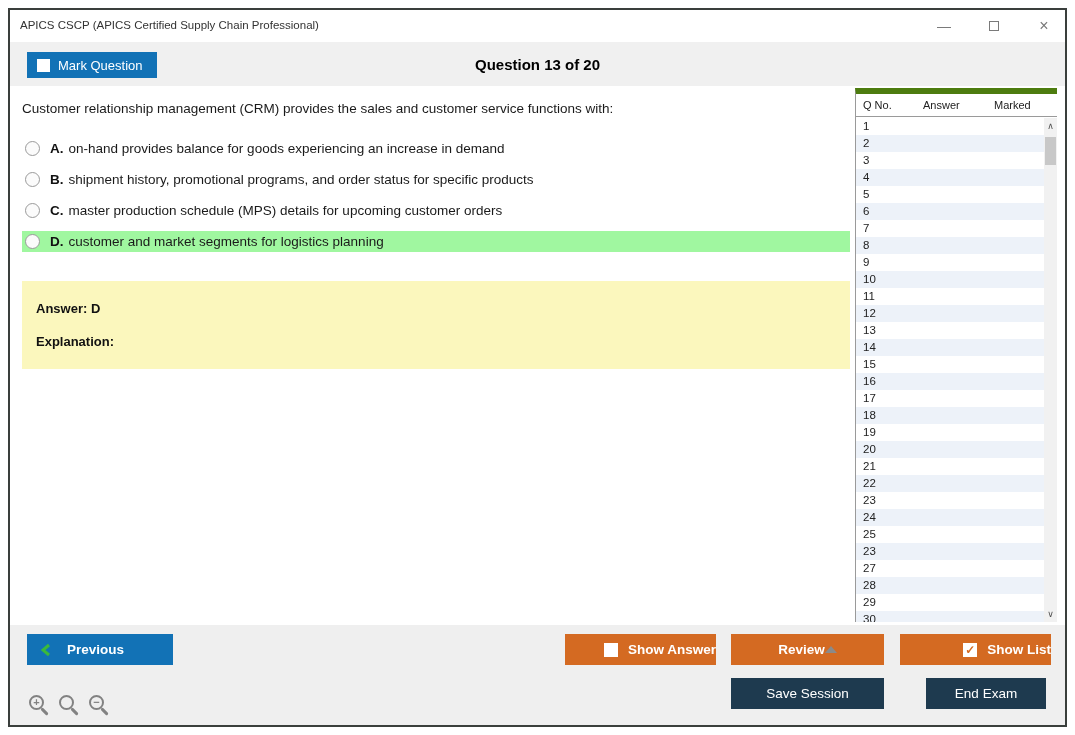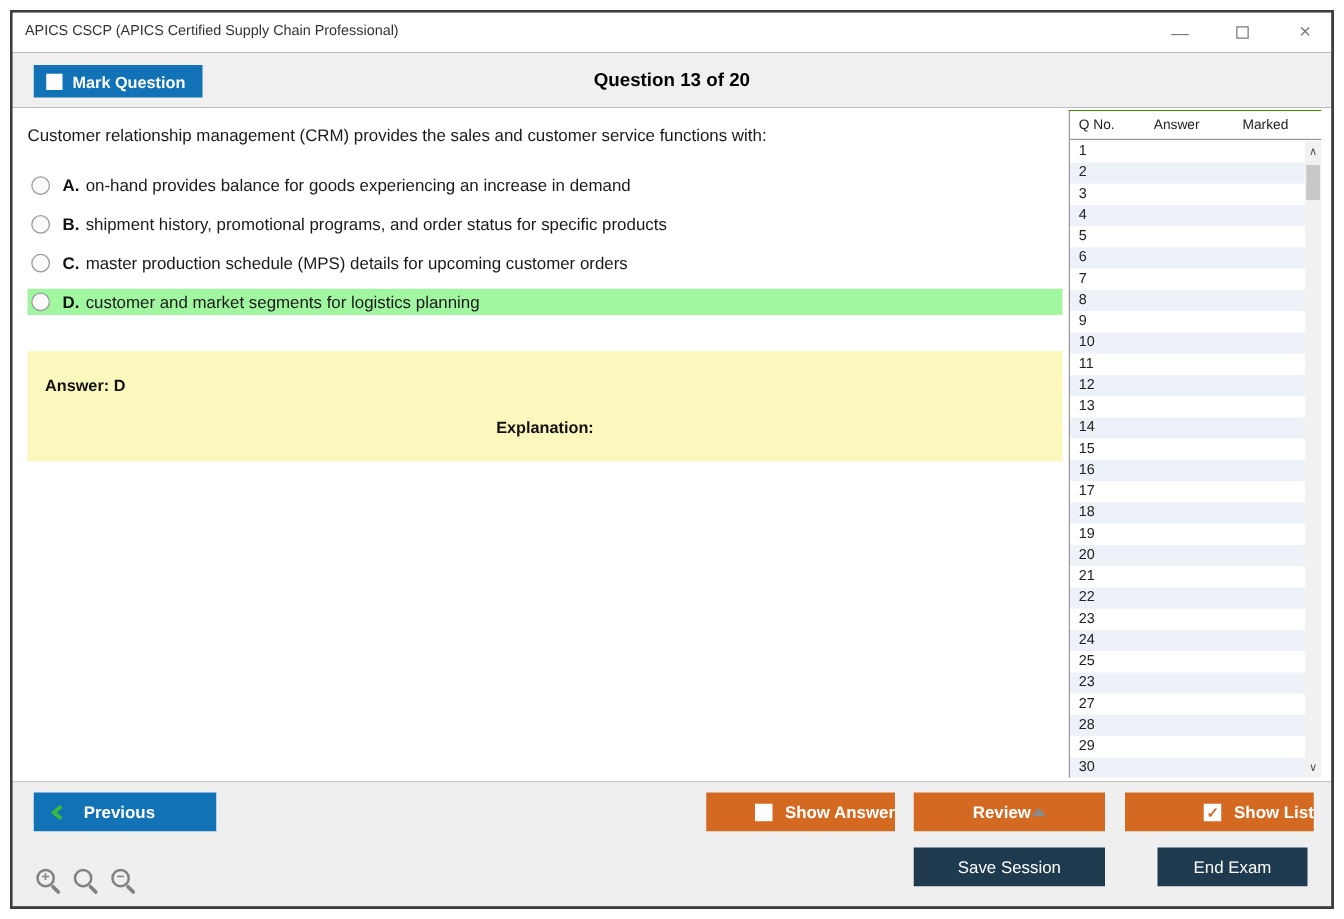--- a/index.html
+++ b/index.html
@@ -14,46 +14,46 @@
   .titlebar .title { position:absolute; left:10px; top:9px; font-size:11.5px; color:#333; }
   .win-controls { position:absolute; right:14px; top:0; height:32px; display:flex; align-items:center; gap:36px; }
   .wc { color:#7a7a7a; width:14px; height:14px; display:flex; align-items:center; justify-content:center; cursor:default; }
   .wc-min { font-size:14px; }
   .wc-max span { display:block; width:10px; height:10px; border:1px solid #7a7a7a; }
   .wc-close { font-size:16px; }
 
   
   .toolbar { position:absolute; left:0; top:32px; width:100%; height:44px; background:#f0f0f0; }
   .mark-btn { position:absolute; left:17px; top:10px; height:26px; padding:0 14px 0 10px;
-              background:#1272b6; color:#fff; font-size:13px; font-weight:bold;
+              background:#1272b6; color:#fff; font-size:13px; font-weight:normal;
               display:flex; align-items:center; gap:8px; border:none; cursor:pointer; }
   .mark-btn .cb { width:13px; height:13px; background:#fff; display:inline-block; }
   .q-counter { position:absolute; left:0; top:0; width:100%; height:44px; display:flex;
                align-items:center; justify-content:center; font-size:15px; font-weight:bold; color:#000; }
 
   
   .content { position:absolute; left:0; top:76px; width:100%; height:539px; background:#fff; }
   .q-text { position:absolute; left:12px; top:15px; width:810px; font-size:13.5px; color:#1a1a1a; }
 
   .options { position:absolute; left:12px; top:52px; width:828px; }
   .option { position:relative; height:21px; margin-bottom:10px; display:flex; align-items:center; cursor:pointer; }
   .option.highlighted { background:#a0f7a0; }
   .radio { width:15px; height:15px; border-radius:50%; border:1.5px solid #9a9a9a;
            background:#fbfbfb; margin:0 10px 0 3px; flex:none; }
   .opt-letter { font-weight:bold; font-size:13.5px; color:#111; margin-right:5px; }
   .opt-text { font-size:13.5px; color:#1a1a1a; }
 
   .answer-box { position:absolute; left:12px; top:195px; width:828px; height:88px;
                 background:#fbf7bd; padding:20px 14px; }
   .answer-line { font-size:13px; font-weight:bold; color:#111; }
-  .explain-line { font-size:13px; font-weight:bold; color:#111; margin-top:18px;text-align:center; }
+  .explain-line { font-size:13px; font-weight:bold; color:#111; margin-top:18px; }
 
   
   .qlist { position:absolute; left:845px; top:2px; width:202px; height:534px;
-           background:#fff; border-left:1px solid #9a9a9a; border-top:1px solid #4d7c0f; }
+           background:#fff; border-left:1px solid #9a9a9a; border-top:6px solid #4d7c0f; }
   .qlist-header { position:relative; height:23px; border-bottom:1px solid #9a9a9a; background:#fff; }
   .qlist-header span { position:absolute; top:5px; font-size:11px; color:#222; }
   .h-qno { left:7px; } .h-answer { left:67px; } .h-marked { left:138px; }
   .qlist-body { position:absolute; left:0; top:24px; right:13px; bottom:0; overflow:hidden; }
   .qrow { height:17px; line-height:17px; padding-left:7px; font-size:11.5px; color:#222;
           background:#fff; cursor:pointer; }
   .qrow.stripe { background:#edf2f9; }
 
   .scrollbar { position:absolute; right:0; top:24px; bottom:0; width:13px; background:#f1f1f1; }
   .scroll-arrow { position:absolute; left:0; width:13px; height:16px; color:#505050;

